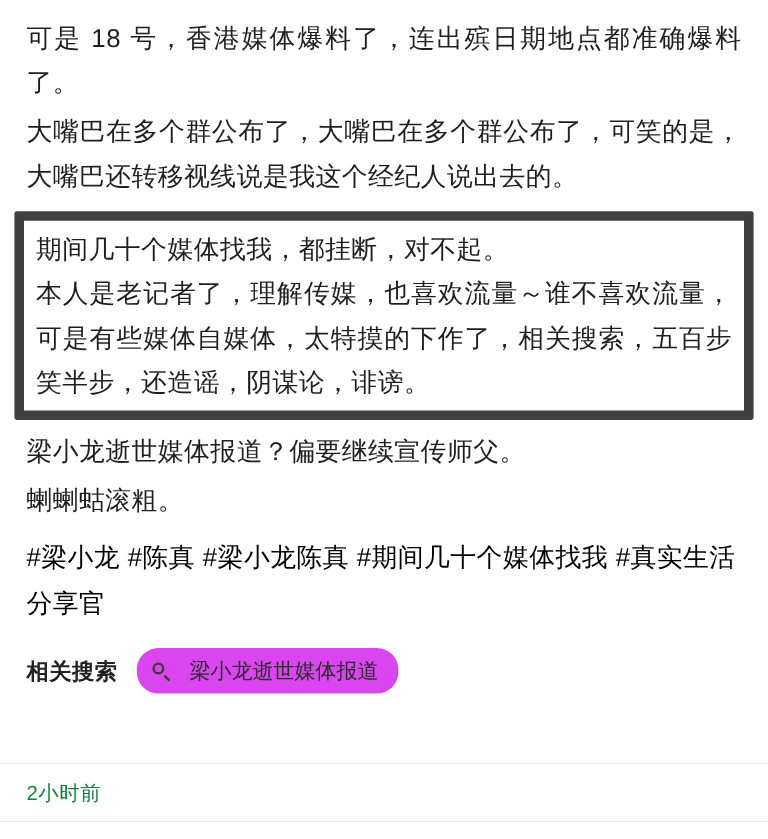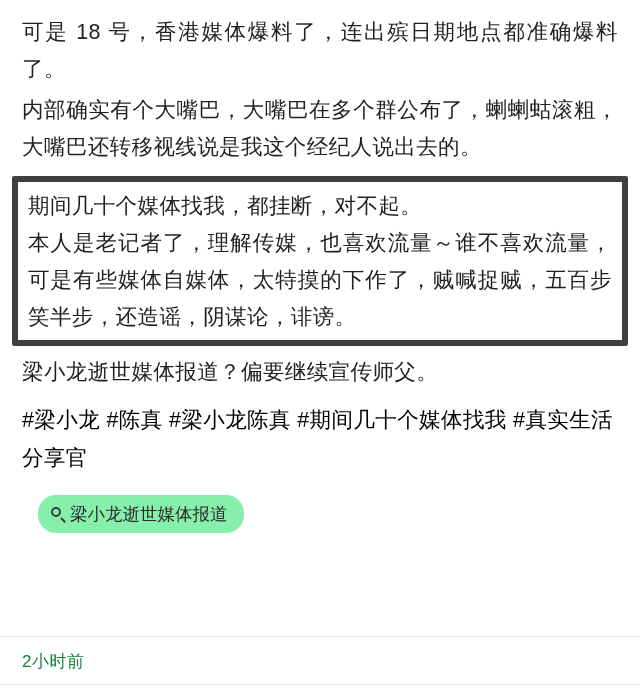--- a/index.html
+++ b/index.html
@@ -29,21 +29,21 @@
     margin: 0 0 4px 0;
     text-align: justify;
     word-break: break-all;
   }
   .para-top {
     margin-top: 4px;
   }
   .highlight-box {
     margin: 10px -10px 8px -10px;
     padding: 6px 10px 4px 10px;
-    border: 6px solid #404040;
+    border: 8px solid #404040;
     border-radius: 2px;
     box-sizing: border-box;
   }
   .highlight-box .para {
     margin-bottom: 0;
   }
   .tags {
     font-size: 21.5px;
     line-height: 38px;
     color: #3a6ea5;
@@ -64,24 +64,24 @@
   .related-label {
     font-size: 18.5px;
     font-weight: bold;
     color: #222;
     letter-spacing: 0.5px;
     white-space: nowrap;
   }
   .search-chip {
     display: inline-flex;
     align-items: center;
-    gap: 4px;
+    gap: 16px;
     margin-left: 16px;
     padding: 7px 16px 7px 13px;
-    background: #86efac;
+    background: #d946ef;
     border-radius: 18px;
     cursor: pointer;
   }
   .search-chip .chip-text {
     font-size: 17.5px;
     color: #2b2b2b;
     white-space: nowrap;
   }
   .magnifier {
     display: inline-block;
@@ -122,38 +122,40 @@
     color: #15803d;
     letter-spacing: 0.5px;
   }
 </style>
 </head>
 <body>
 
 <div class="page">
 
   <p class="para para-top">可是 18 号，香港媒体爆料了，连出殡日期地点都准确爆料了。</p>
-  <p class="para">内部确实有个大嘴巴，大嘴巴在多个群公布了，蝲蝲蛄滚粗，大嘴巴还转移视线说是我这个经纪人说出去的。</p>
+  <p class="para">大嘴巴在多个群公布了，大嘴巴在多个群公布了，可笑的是，大嘴巴还转移视线说是我这个经纪人说出去的。</p>
 
   <div class="highlight-box">
     <p class="para">期间几十个媒体找我，都挂断，对不起。</p>
-    <p class="para">本人是老记者了，理解传媒，也喜欢流量～谁不喜欢流量，可是有些媒体自媒体，太特摸的下作了，贼喊捉贼，五百步笑半步，还造谣，阴谋论，诽谤。</p>
+    <p class="para">本人是老记者了，理解传媒，也喜欢流量～谁不喜欢流量，可是有些媒体自媒体，太特摸的下作了，相关搜索，五百步笑半步，还造谣，阴谋论，诽谤。</p>
   </div>
 
   <p class="para">梁小龙逝世媒体报道？偏要继续宣传师父。</p>
+  <p class="para">蝲蝲蛄滚粗。</p>
 
   <div class="tags">
     <span class="tag">#梁小龙</span>
     <span class="tag">#陈真</span>
     <span class="tag">#梁小龙陈真</span>
     <span class="tag">#期间几十个媒体找我</span>
     <span class="tag">#真实生活分享官</span>
   </div>
 
   <div class="related-row">
+    <span class="related-label">相关搜索</span>
     <span class="search-chip">
       <span class="magnifier"></span>
       <span class="chip-text">梁小龙逝世媒体报道</span>
     </span>
   </div>
 
   <div class="divider" style="top: 636px;"></div>
   <div class="timestamp" style="top: 650px;">2小时前</div>
   <div class="divider" style="top: 684px;"></div>
 </div>

